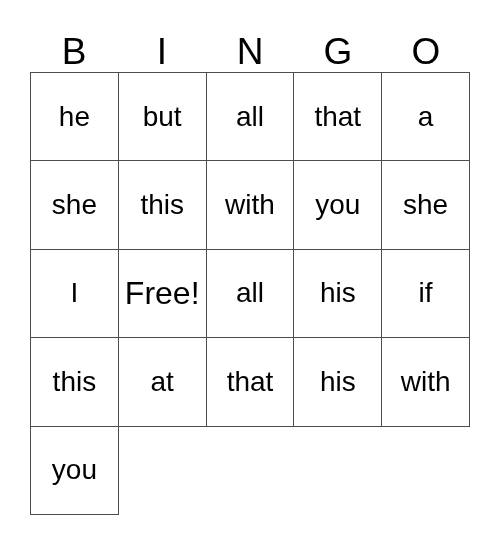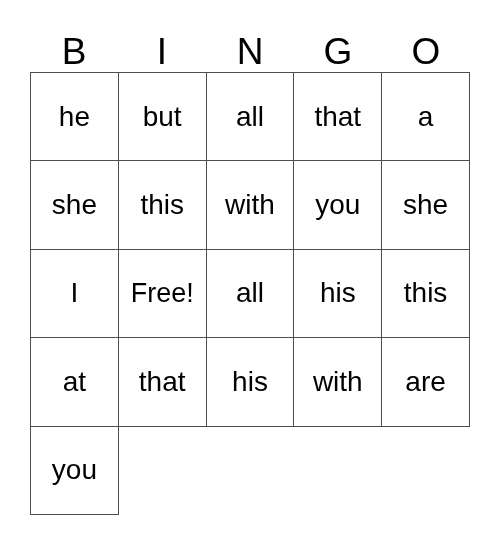--- a/index.html
+++ b/index.html
@@ -73,21 +73,21 @@
   }
   .cell-text {
     font-size: 28px;
     line-height: 30px;
     color: #000000;
     text-align: center;
     white-space: nowrap;
     user-select: none;
   }
   .bingo-cell.free .cell-text {
-    font-size: 27px;
+    font-size: 32px;
     text-align: right;
   }
 </style>
 </head>
 <body>
 
 <div id="bingo-card">
 
   <div id="bingo-header">
     <div class="header-letter">B</div>
@@ -138,36 +138,36 @@
       <span class="cell-text">Free!</span>
     </div>
     <div class="bingo-cell">
       <span class="cell-text">all</span>
     </div>
 
     <div class="bingo-cell">
       <span class="cell-text">his</span>
     </div>
     <div class="bingo-cell">
+      <span class="cell-text">if</span>
+    </div>
+    <div class="bingo-cell">
       <span class="cell-text">this</span>
     </div>
     <div class="bingo-cell">
       <span class="cell-text">at</span>
     </div>
 
     <div class="bingo-cell">
       <span class="cell-text">that</span>
     </div>
     <div class="bingo-cell">
       <span class="cell-text">his</span>
     </div>
     <div class="bingo-cell">
       <span class="cell-text">with</span>
     </div>
     <div class="bingo-cell">
-      <span class="cell-text">are</span>
-    </div>
-    <div class="bingo-cell">
       <span class="cell-text">you</span>
     </div>
 
   </div>
 </div>
 
 </body></html>

